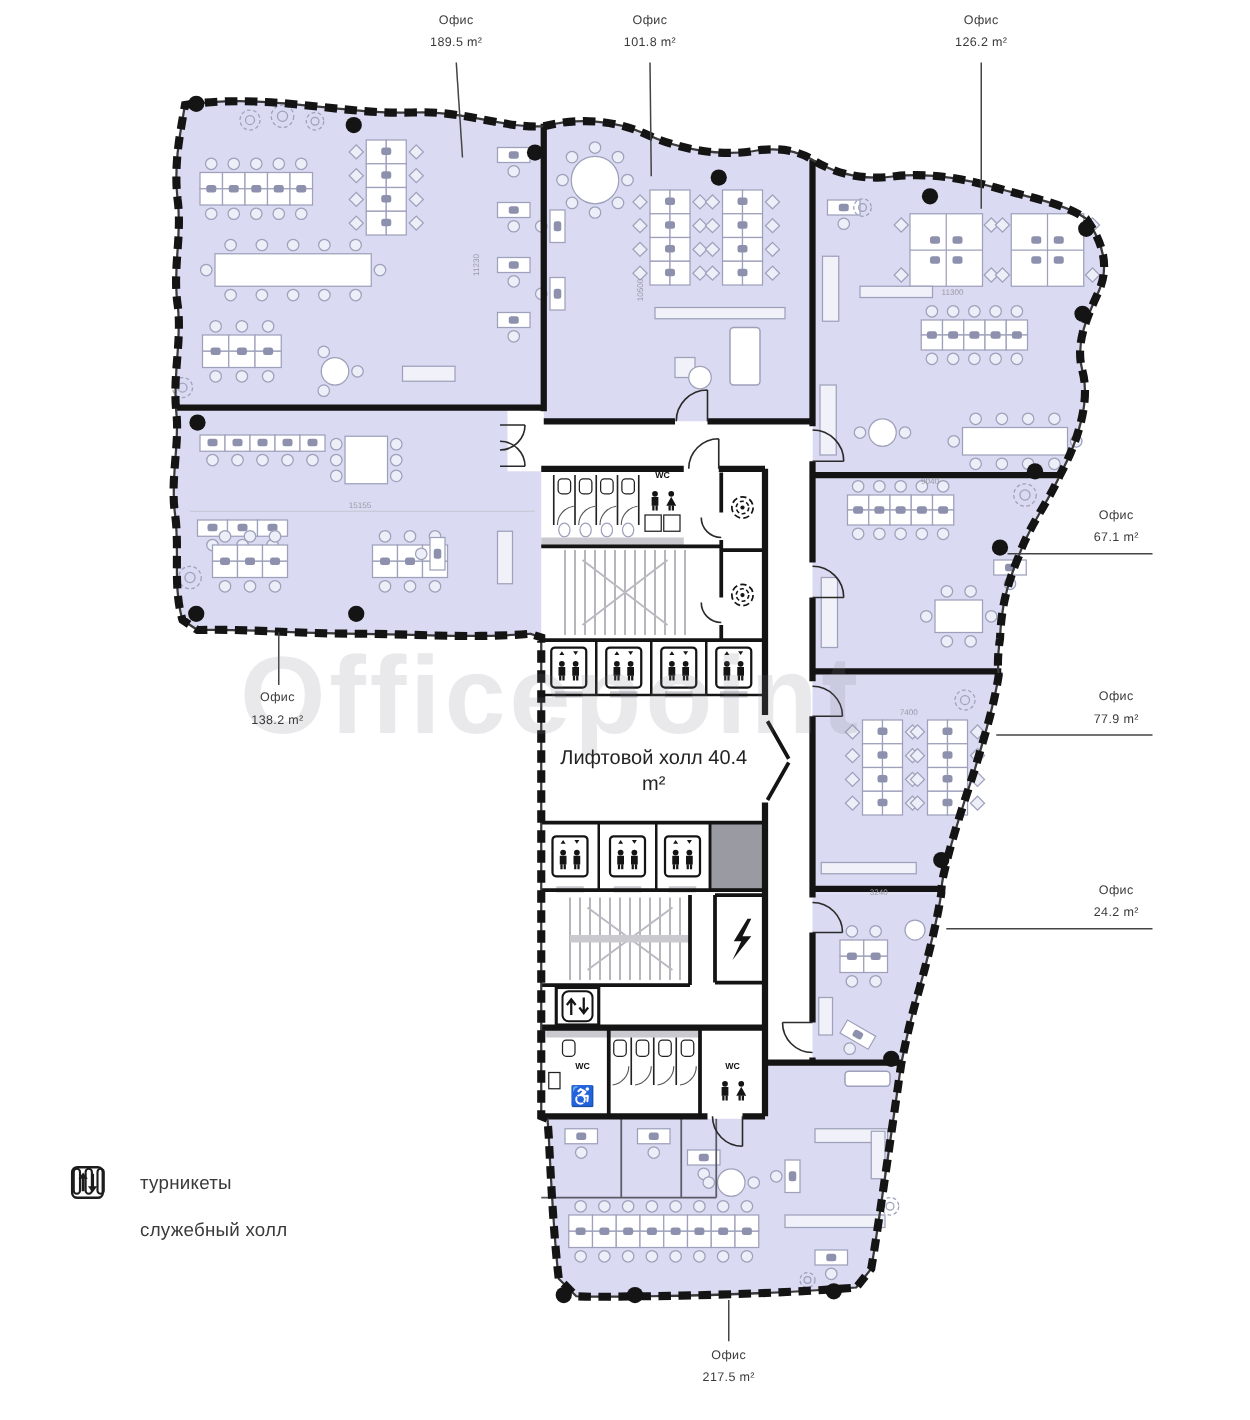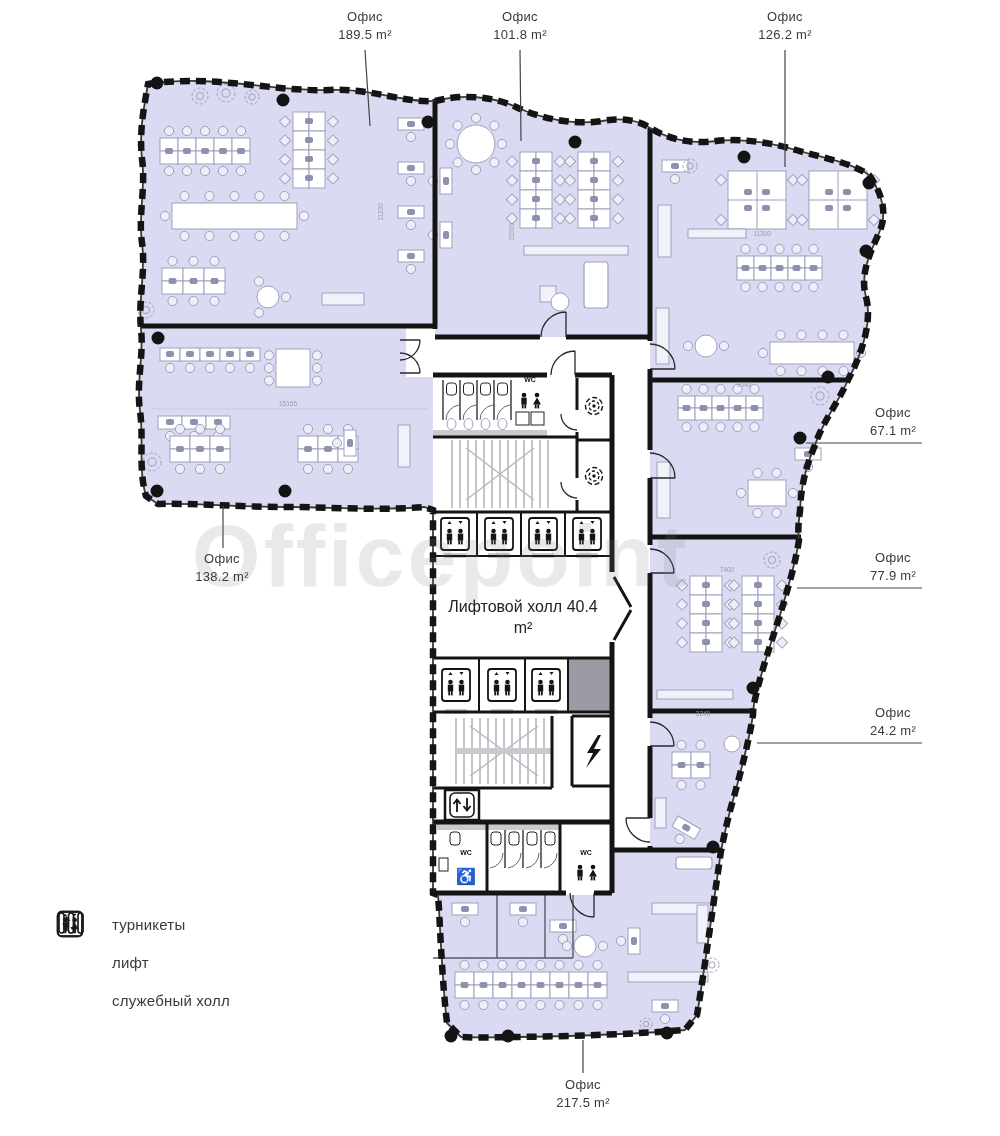--- a/index.html
+++ b/index.html
@@ -1,26 +1,26 @@
 <!DOCTYPE html>
 <html><head>
 <meta charset="utf-8">
 <style>
   html,body{margin:0;padding:0;background:#fff;}
   .stage{position:relative;width:1000px;height:1136px;background:#fff;overflow:hidden;
          font-family:"Liberation Sans", sans-serif;}
   .stage svg{position:absolute;left:0;top:0;}
-  .callout{position:absolute;width:150px;text-align:center;font-size:13px;line-height:18px;
+  .callout{position:absolute;width:150px;text-align:center;font-size:10px;line-height:18px;
            color:#3a3a3a;z-index:10;letter-spacing:.3px;}
   .callout span{display:block;}
   .hall-label{position:absolute;width:160px;text-align:center;font-size:16px;line-height:21px;
               color:#222;z-index:10;}
   .watermark{position:absolute;left:192px;top:505px;font-size:88px;font-weight:700;
              color:#7e7e8e;opacity:0.16;letter-spacing:3px;z-index:5;white-space:nowrap;}
-  .legend{position:absolute;left:56px;top:910px;z-index:10;}
+  .legend{position:absolute;left:56px;top:932px;z-index:10;}
   .legend-row{display:flex;align-items:center;margin-bottom:8px;}
   .legend-icon{width:34px;height:30px;flex:0 0 34px;display:flex;align-items:center;margin-right:22px;}
   .legend-label{font-size:15px;color:#3a3a3a;width:178px;line-height:18px;letter-spacing:.2px;}
 </style>
 </head>
 <body>
 
 <div class="stage">
 
 <svg id="plan" width="1000" height="1136" viewBox="0 0 1000 1136">
@@ -879,36 +879,20 @@
               <rect x="22" y="3" width="5" height="20" rx="2.5"></rect>
             </g>
           </svg>
     </span>
     <span class="legend-label">турникеты</span>
   </div>
   <div class="legend-row">
     <span class="legend-icon">
       <svg width="28" height="28" viewBox="0 0 24 24">
             <rect x="1.5" y="1.5" width="21" height="21" rx="3.5" fill="none" stroke="#1c1c1c" stroke-width="1.7"></rect>
-        <g fill="#1c1c1c">
-              <path d="M8,3.2 L9.6,5.4 L6.4,5.4 Z"></path>
-              <path d="M16,5.4 L14.4,3.2 L17.6,3.2 Z"></path>
-        <circle cx="8" cy="8.6" r="2"></circle>
-              <path d="M5.7,11 L10.3,11 L9.8,16 L8.9,16 L8.9,20 L7.1,20 L7.1,16 L6.2,16 Z"></path>
-        <circle cx="16" cy="8.6" r="2"></circle>
-              <path d="M16,10.6 L19.2,16.6 L17.2,16.6 L17.2,20 L14.8,20 L14.8,16.6 L12.8,16.6 Z"></path>
-            </g>
-          </svg>
-    </span>
-    <span class="legend-label">лифт</span>
-  </div>
-  <div class="legend-row">
-    <span class="legend-icon">
-      <svg width="28" height="28" viewBox="0 0 24 24">
-            <rect x="1.5" y="1.5" width="21" height="21" rx="3.5" fill="none" stroke="#1c1c1c" stroke-width="1.7"></rect>
         <g stroke="#1c1c1c" stroke-width="2" fill="#1c1c1c">
               <line x1="9" y1="18" x2="9" y2="8"></line>
               <path d="M5.8,9.5 L9,5.2 L12.2,9.5 Z" stroke="none"></path>
         <line x1="15.5" y1="6" x2="15.5" y2="16"></line>
               <path d="M12.3,14.5 L15.5,18.8 L18.7,14.5 Z" stroke="none"></path>
             </g>
           </svg>
     </span>
     <span class="legend-label">служебный холл</span>
   </div>

